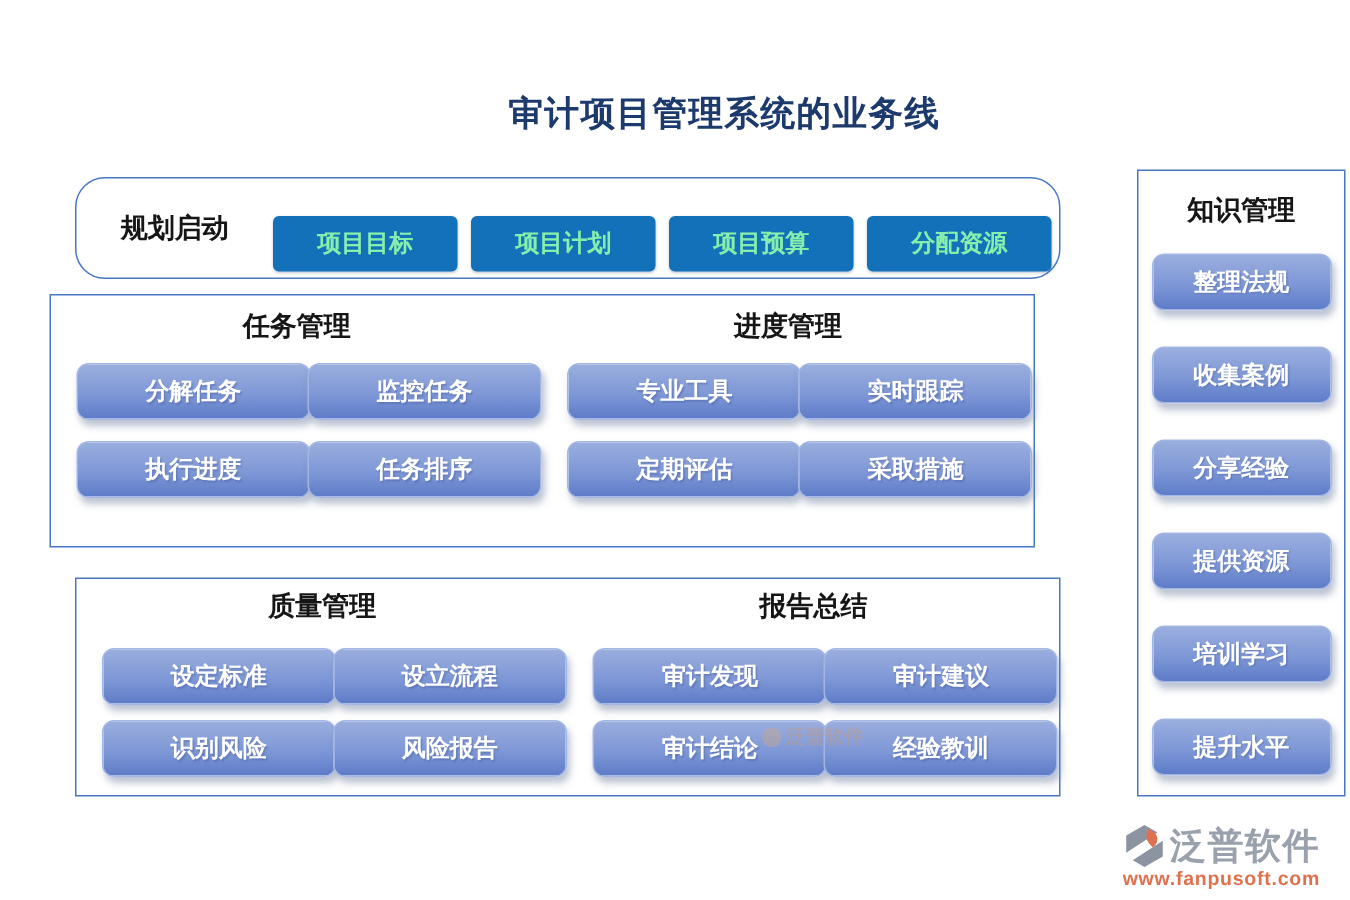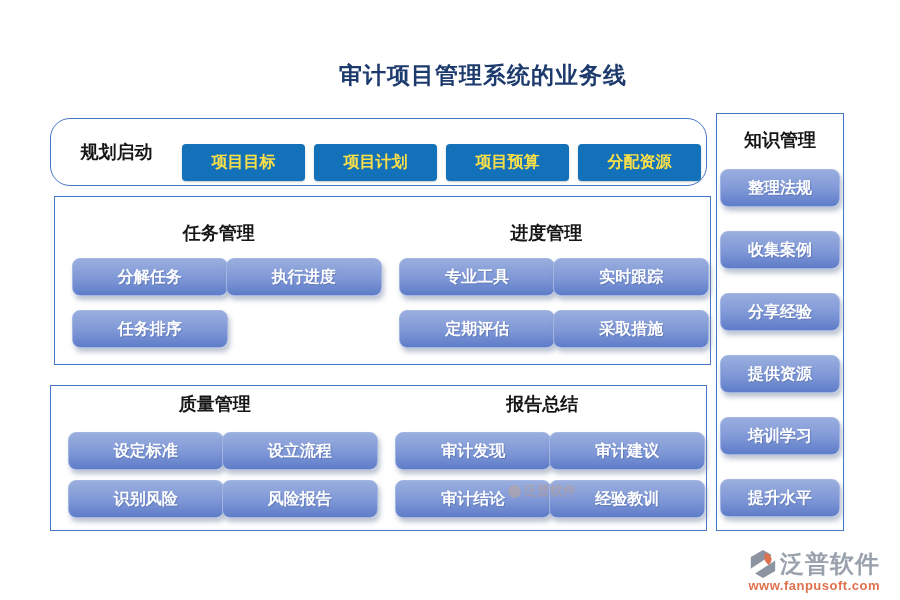--- a/index.html
+++ b/index.html
@@ -11,34 +11,34 @@
   .page-title{
     position:absolute;top:60px;left:0;width:900px;text-align:center;
     font-family:"Liberation Serif","DejaVu Serif",serif;
     font-weight:bold;font-size:23px;color:#1d3a6d;letter-spacing:1px;padding-left:33px;
   }
   .box{
     position:absolute;background:#fff;
     border:1.5px solid #4777c5;box-sizing:border-box;
   }
   .box-plan{left:50px;top:118px;width:657px;height:68px;display:flex;align-items:center;border-radius:20px;}
-  .box-mid{left:54px;top:196px;width:657px;height:169px;display:flex;align-items:center;}
+  .box-mid{left:33px;top:196px;width:657px;height:169px;display:flex;}
   .box-bot{left:50px;top:385px;width:657px;height:146px;display:flex;}
-  .box-side{left:716px;top:113px;width:128px;height:418px;display:flex;flex-direction:column;align-items:center;}
+  .box-side{left:758px;top:113px;width:139px;height:418px;display:flex;flex-direction:column;align-items:center;}
 
   .sec-title{
     font-family:"Liberation Serif","DejaVu Serif",serif;
     font-weight:bold;font-size:18px;color:#161616;text-align:center;line-height:24px;
   }
   .plan-label{flex:none;width:131px;}
   .plan-btns{display:flex;gap:9px;}
 
   .btn-dark{
     width:123px;height:37px;border-radius:4px;background:#1271b8;
-    color:#fde047;font-weight:bold;font-size:16px;
+    color:#86efac;font-weight:bold;font-size:16px;
     display:flex;align-items:center;justify-content:center;
     box-shadow:0 1px 2px rgba(0,40,80,.25);cursor:pointer;margin-top:20px;
   }
   .btn-grad{
     width:156px;height:38px;border-radius:8px;
     border:1px solid #a3b6e3;box-sizing:border-box;
     background:linear-gradient(180deg,#9aaede 0%,#7e97d6 55%,#5e7cc8 100%);
     color:#fff;font-weight:bold;font-size:16px;
     display:flex;align-items:center;justify-content:center;
     box-shadow:2px 4px 5px rgba(120,135,165,.5);
@@ -88,20 +88,21 @@
     <div class="btn-dark">项目预算</div>
     <div class="btn-dark">分配资源</div>
   </div>
 </div>
 
 <div class="box box-mid">
   <div class="group">
     <div class="sec-title">任务管理</div>
     <div class="grid">
       <div class="btn-grad">分解任务</div>
+      <div class="btn-grad">监控任务</div>
       <div class="btn-grad">执行进度</div>
       <div class="btn-grad">任务排序</div>
     </div>
   </div>
   <div class="group">
     <div class="sec-title">进度管理</div>
     <div class="grid">
       <div class="btn-grad">专业工具</div>
       <div class="btn-grad">实时跟踪</div>
       <div class="btn-grad">定期评估</div>

